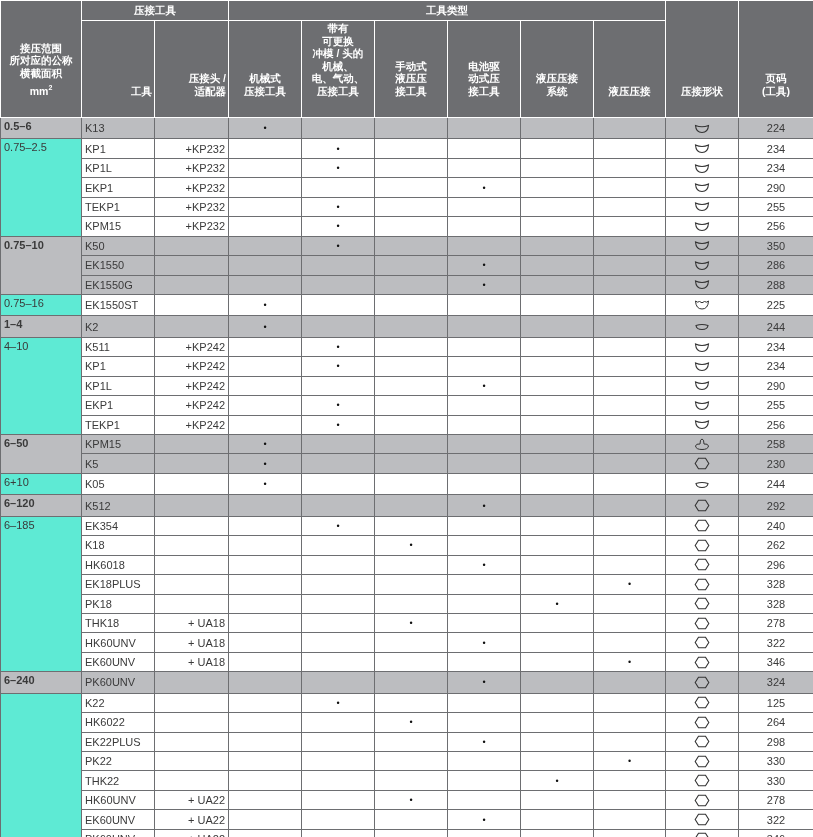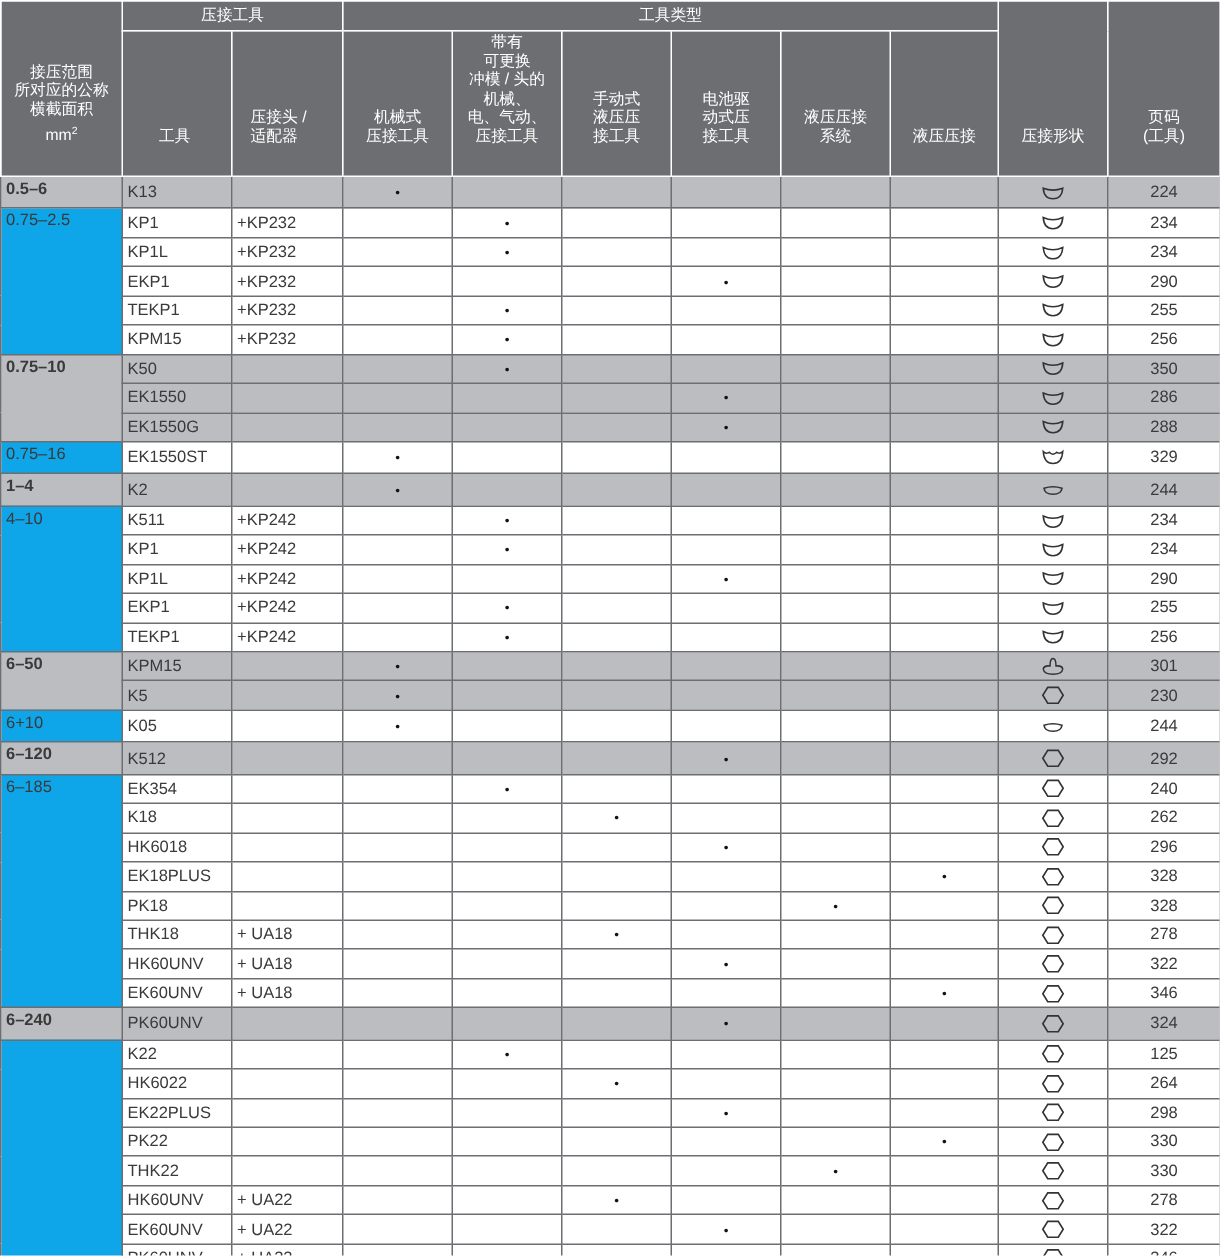--- a/index.html
+++ b/index.html
@@ -7,47 +7,47 @@
   table.crimp {
     border-collapse: collapse;
     table-layout: fixed;
     width: 813px;
     font-size: 11px;
     color: #3a3a3a;
   }
   table.crimp th {
     background: #6d6e71;
     color: #ffffff;
-    font-weight: normal;
+    font-weight: bold;
     font-size: 10.5px;
     line-height: 12.5px;
     border: 1px solid #ffffff;
     padding: 0 2px;
     text-align: center;
   }
   table.crimp th.top { height: 19px; vertical-align: middle; }
   table.crimp th.bottom { vertical-align: bottom; padding-bottom: 20px; }
-  table.crimp th.left { text-align: left; padding-left: 24px; }
+  table.crimp th.left { text-align: right; padding-left: 24px; }
   table.crimp th .line { display: block; white-space: nowrap; }
   table.crimp td {
     border: 1px solid #6d6e71;
     height: 18.45px;
     padding: 0 3px;
     white-space: nowrap;
     vertical-align: middle;
   }
   table.crimp tr.shaded td { background: #bcbdc0; }
   table.crimp tr.group-start td { border-top: 1.5px solid #222; }
-  td.range { vertical-align: top !important; padding-top: 2px !important; background: #0ea5e9; }
+  td.range { vertical-align: top !important; padding-top: 2px !important; background: #5eead4; }
   tr.shaded td.range, td.range.shaded { background: #bcbdc0 !important; font-weight: bold; }
   td.dot { text-align: center; font-size: 9px; color: #111; }
   td.shape { text-align: center; padding: 0; }
   td.page { text-align: center; }
   td.tool { padding-left: 3px; }
-  td.adapter { padding-left: 3px; }
+  td.adapter { padding-left: 3px; text-align: right; }
   sup { font-size: 7px; }
   .shape-svg { display: block; margin: 0 auto; }
 </style>
 </head>
 <body>
 
 <table class="crimp">
   <colgroup>
     <col style="width:81px">
       <col style="width:73px">
@@ -250,21 +250,21 @@
         <td class="adapter"></td>
         <td class="dot"><span>•</span></td>
         <td class="dot"></td>
         <td class="dot"></td>
         <td class="dot"></td>
         <td class="dot"></td>
         <td class="dot"></td>
         <td class="shape"><span><svg class="shape-svg" width="16" height="12" viewBox="0 0 16 12">
               <path d="M1.5 2 Q3.5 4 5.5 2.5 Q8 5 10.5 2.5 Q12.5 4 14.5 2 Q14 10 8 10 Q2 10 1.5 2 Z" fill="none" stroke="#333" stroke-width="1"></path>
             </svg></span></td>
-        <td class="page">329</td>
+        <td class="page">225</td>
       </tr>
       <tr class="shaded group-start">
         <td class="range" rowspan="1">1–4</td>
         <td class="tool">K2</td>
         <td class="adapter"></td>
         <td class="dot"><span>•</span></td>
         <td class="dot"></td>
         <td class="dot"></td>
         <td class="dot"></td>
         <td class="dot"></td>
@@ -351,21 +351,21 @@
         <td class="adapter"></td>
         <td class="dot"><span>•</span></td>
         <td class="dot"></td>
         <td class="dot"></td>
         <td class="dot"></td>
         <td class="dot"></td>
         <td class="dot"></td>
         <td class="shape"><span><svg class="shape-svg" width="16" height="13" viewBox="0 0 16 13">
               <path d="M6 6 Q6 1 8 1 Q10 1 10 6 Q14 5.5 14.5 8 Q14 11.5 8 11.5 Q2 11.5 1.5 8 Q2 5.5 6 6 Z" fill="none" stroke="#333" stroke-width="1"></path>
             </svg></span></td>
-        <td class="page">301</td>
+        <td class="page">258</td>
       </tr>
       <tr class="shaded">
         <td class="tool">K5</td>
         <td class="adapter"></td>
         <td class="dot"><span>•</span></td>
         <td class="dot"></td>
         <td class="dot"></td>
         <td class="dot"></td>
         <td class="dot"></td>
         <td class="dot"></td>

